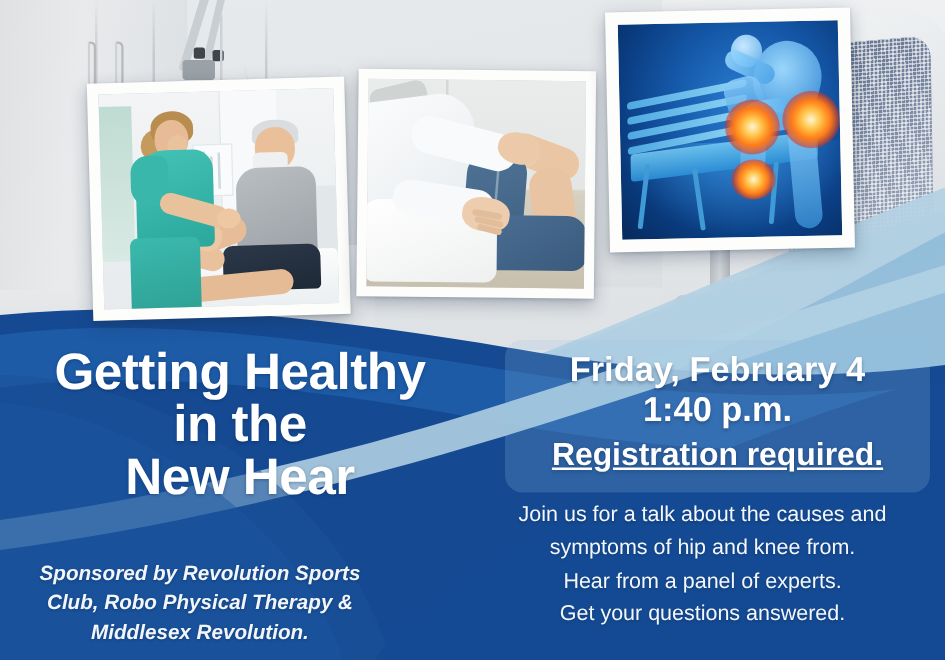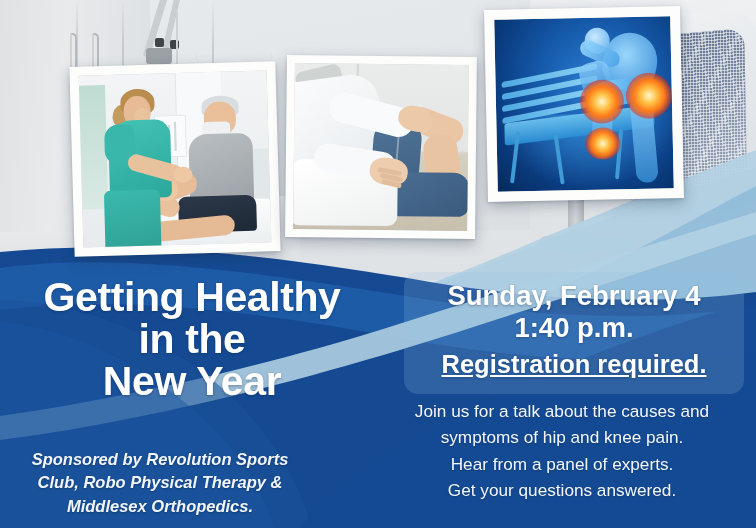--- a/index.html
+++ b/index.html
@@ -428,36 +428,36 @@
           <div class="glow g2"></div>
           <div class="glow g3"></div>
         </div>
       </div>
     </div>
   </div>
 
   <div class="txt" id="headline">
     <span class="l1">Getting Healthy</span>
     <span class="l2">in the</span>
-    <span class="l3">New Year</span>
+    <span class="l3">New Hear</span>
   </div>
 
   <div class="txt" id="sponsor">
     <span>Sponsored by Revolution Sports</span>
     <span>Club, Robo Physical Therapy &amp;</span>
-    <span>Middlesex Orthopedics.</span>
+    <span>Middlesex Revolution.</span>
   </div>
 
   <div id="datepanel"></div>
   <div class="txt" id="datetext">
-    <span class="d1">Sunday, February 4</span>
+    <span class="d1">Friday, February 4</span>
     <span class="d2">1:40 p.m.</span>
     <span class="d3">Registration required.</span>
   </div>
 
   <div class="txt" id="body">
     <span>Join us for a talk about the causes and</span>
-    <span>symptoms of hip and knee pain.</span>
+    <span>symptoms of hip and knee from.</span>
     <span>Hear from a panel of experts.</span>
     <span>Get your questions answered.</span>
   </div>
 
 </div>
 
 </body></html>

